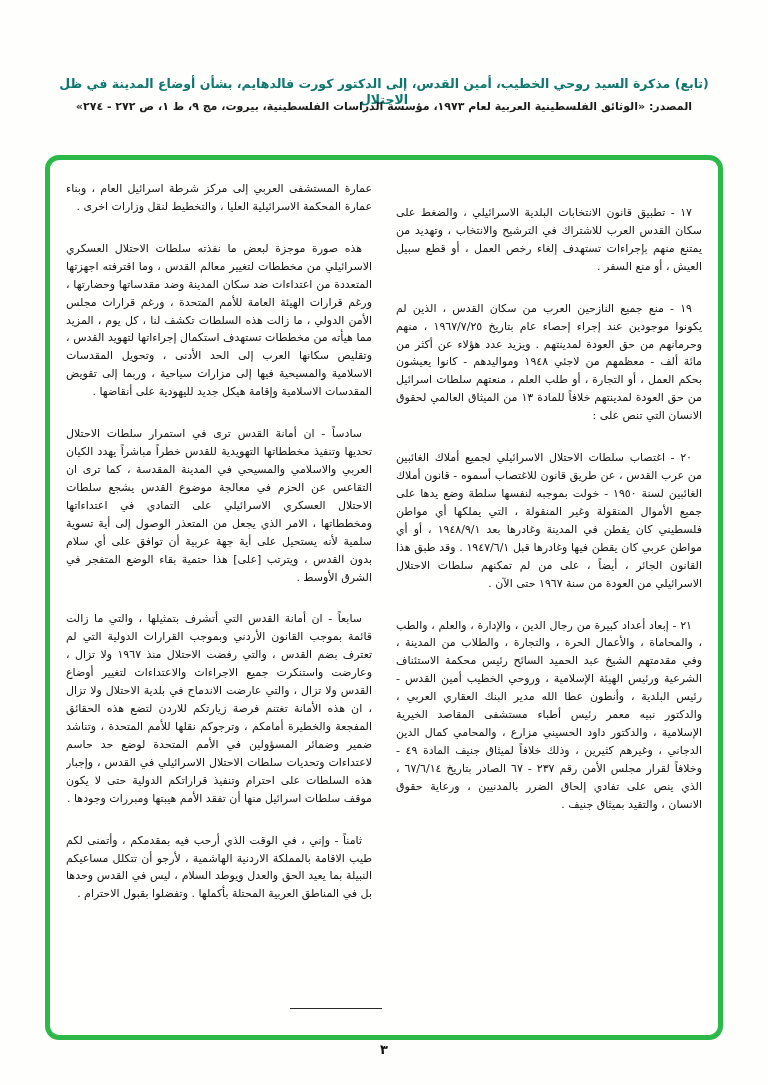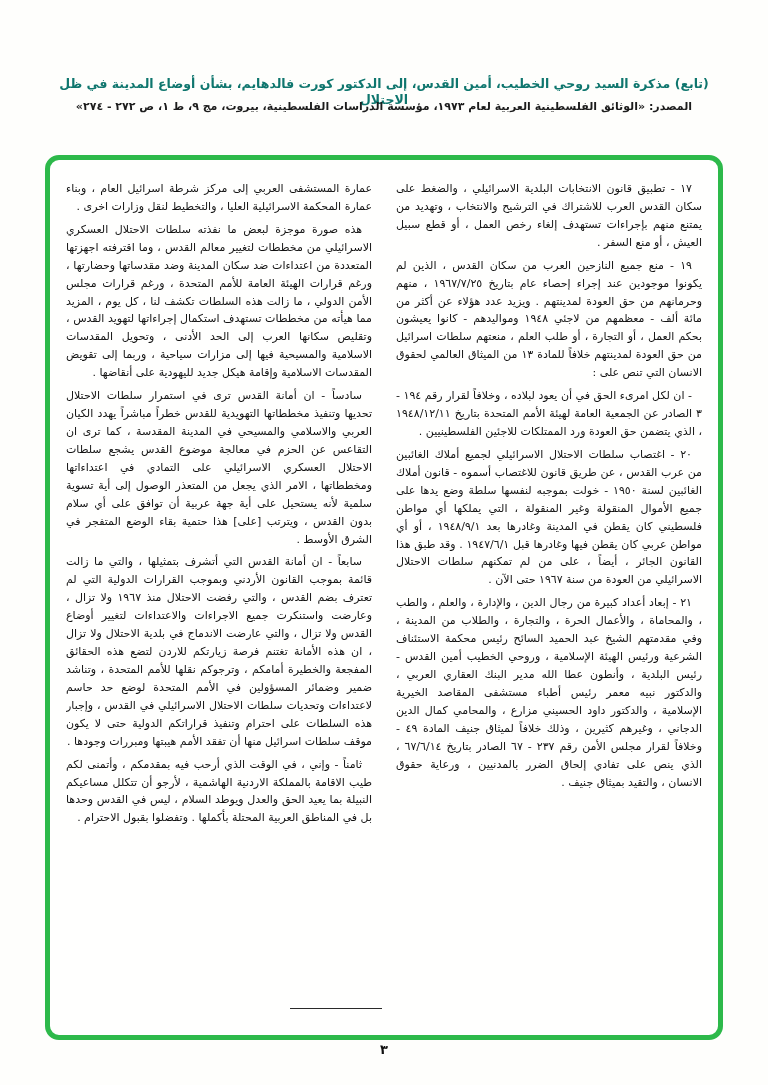--- a/index.html
+++ b/index.html
@@ -55,21 +55,21 @@
   .col {
     flex: 1;
     direction: rtl;
     text-align: justify;
     font-size: 11px;
     line-height: 1.63;
     color: #131313;
     overflow: hidden;
   }
   .col p { margin-bottom: 5px; }
-  .col p.indent { text-indent: 10px; }
+  .col p.indent { text-indent: 10px; margin-top: 24px; }
   .footnote-rule {
     position: absolute;
     bottom: 26px;
     left: 240px;
     width: 92px;
     border-top: 1.5px solid #2a2a2a;
   }
   .page-number {
     position: absolute;
     top: 1042px;
@@ -87,21 +87,20 @@
 <div class="doc-header">(تابع) مذكرة السيد روحي الخطيب، أمين القدس، إلى الدكتور كورت فالدهايم، بشأن أوضاع المدينة في ظل الاحتلال</div>
 
 <div class="doc-source">المصدر: «الوثائق الفلسطينية العربية لعام ١٩٧٣، مؤسسة الدراسات الفلسطينية، بيروت، مج ٩، ط ١، ص ٢٧٢ - ٢٧٤»</div>
 
 <div class="frame" style="border-color: rgb(45, 185, 74);">
   <div class="columns">
 
     <div class="col">
       <p class="indent">١٧ - تطبيق قانون الانتخابات البلدية الاسرائيلي ، والضغط على سكان القدس العرب للاشتراك في الترشيح والانتخاب ، وتهديد من يمتنع منهم بإجراءات تستهدف إلغاء رخص العمل ، أو قطع سبيل العيش ، أو منع السفر .</p>
       <p class="indent">١٩ - منع جميع النازحين العرب من سكان القدس ، الذين لم يكونوا موجودين عند إجراء إحصاء عام بتاريخ ١٩٦٧/٧/٢٥ ، منهم وحرمانهم من حق العودة لمدينتهم . ويزيد عدد هؤلاء عن أكثر من مائة ألف - معظمهم من لاجئي ١٩٤٨ ومواليدهم - كانوا يعيشون بحكم العمل ، أو التجارة ، أو طلب العلم ، منعتهم سلطات اسرائيل من حق العودة لمدينتهم خلافاً للمادة ١٣ من الميثاق العالمي لحقوق الانسان التي تنص على :</p>
-      <p class="indent">- ان لكل امرىء الحق في أن يعود لبلاده ، وخلافاً لقرار رقم ١٩٤ - ٣ الصادر عن الجمعية العامة لهيئة الأمم المتحدة بتاريخ ١٩٤٨/١٢/١١ ، الذي يتضمن حق العودة ورد الممتلكات للاجئين الفلسطينيين .</p>
       <p class="indent">٢٠ - اغتصاب سلطات الاحتلال الاسرائيلي لجميع أملاك الغائبين من عرب القدس ، عن طريق قانون للاغتصاب أسموه - قانون أملاك الغائبين لسنة ١٩٥٠ - خولت بموجبه لنفسها سلطة وضع يدها على جميع الأموال المنقولة وغير المنقولة ، التي يملكها أي مواطن فلسطيني كان يقطن في المدينة وغادرها بعد ١٩٤٨/٩/١ ، أو أي مواطن عربي كان يقطن فيها وغادرها قبل ١٩٤٧/٦/١ . وقد طبق هذا القانون الجائر ، أيضاً ، على من لم تمكنهم سلطات الاحتلال الاسرائيلي من العودة من سنة ١٩٦٧ حتى الآن .</p>
       <p class="indent">٢١ - إبعاد أعداد كبيرة من رجال الدين ، والإدارة ، والعلم ، والطب ، والمحاماة ، والأعمال الحرة ، والتجارة ، والطلاب من المدينة ، وفي مقدمتهم الشيخ عبد الحميد السائح رئيس محكمة الاستئناف الشرعية ورئيس الهيئة الإسلامية ، وروحي الخطيب أمين القدس - رئيس البلدية ، وأنطون عطا الله مدير البنك العقاري العربي ، والدكتور نبيه معمر رئيس أطباء مستشفى المقاصد الخيرية الإسلامية ، والدكتور داود الحسيني مزارع ، والمحامي كمال الدين الدجاني ، وغيرهم كثيرين ، وذلك خلافاً لميثاق جنيف المادة ٤٩ - وخلافاً لقرار مجلس الأمن رقم ٢٣٧ - ٦٧ الصادر بتاريخ ٦٧/٦/١٤ ، الذي ينص على تفادي إلحاق الضرر بالمدنيين ، ورعاية حقوق الانسان ، والتقيد بميثاق جنيف .</p>
     </div>
 
     <div class="col">
       <p>عمارة المستشفى العربي إلى مركز شرطة اسرائيل العام ، وبناء عمارة المحكمة الاسرائيلية العليا ، والتخطيط لنقل وزارات اخرى .</p>
       <p class="indent">هذه صورة موجزة لبعض ما نفذته سلطات الاحتلال العسكري الاسرائيلي من مخططات لتغيير معالم القدس ، وما اقترفته اجهزتها المتعددة من اعتداءات ضد سكان المدينة وضد مقدساتها وحضارتها ، ورغم قرارات الهيئة العامة للأمم المتحدة ، ورغم قرارات مجلس الأمن الدولي ، ما زالت هذه السلطات تكشف لنا ، كل يوم ، المزيد مما هيأته من مخططات تستهدف استكمال إجراءاتها لتهويد القدس ، وتقليص سكانها العرب إلى الحد الأدنى ، وتحويل المقدسات الاسلامية والمسيحية فيها إلى مزارات سياحية ، وربما إلى تقويض المقدسات الاسلامية وإقامة هيكل جديد لليهودية على أنقاضها .</p>
       <p class="indent">سادساً - ان أمانة القدس ترى في استمرار سلطات الاحتلال تحديها وتنفيذ مخططاتها التهويدية للقدس خطراً مباشراً يهدد الكيان العربي والاسلامي والمسيحي في المدينة المقدسة ، كما ترى ان التقاعس عن الحزم في معالجة موضوع القدس يشجع سلطات الاحتلال العسكري الاسرائيلي على التمادي في اعتداءاتها ومخططاتها ، الامر الذي يجعل من المتعذر الوصول إلى أية تسوية سلمية لأنه يستحيل على أية جهة عربية أن توافق على أي سلام بدون القدس ، ويترتب [على] هذا حتمية بقاء الوضع المتفجر في الشرق الأوسط .</p>
       <p class="indent">سابعاً - ان أمانة القدس التي أتشرف بتمثيلها ، والتي ما زالت قائمة بموجب القانون الأردني وبموجب القرارات الدولية التي لم تعترف بضم القدس ، والتي رفضت الاحتلال منذ ١٩٦٧ ولا تزال ، وعارضت واستنكرت جميع الاجراءات والاعتداءات لتغيير أوضاع القدس ولا تزال ، والتي عارضت الاندماج في بلدية الاحتلال ولا تزال ، ان هذه الأمانة تغتنم فرصة زيارتكم للاردن لتضع هذه الحقائق المفجعة والخطيرة أمامكم ، وترجوكم نقلها للأمم المتحدة ، وتناشد ضمير وضمائر المسؤولين في الأمم المتحدة لوضع حد حاسم لاعتداءات وتحديات سلطات الاحتلال الاسرائيلي في القدس ، وإجبار هذه السلطات على احترام وتنفيذ قراراتكم الدولية حتى لا يكون موقف سلطات اسرائيل منها أن تفقد الأمم هيبتها ومبررات وجودها .</p>
       <p class="indent">ثامناً - وإني ، في الوقت الذي أرحب فيه بمقدمكم ، وأتمنى لكم طيب الاقامة بالمملكة الاردنية الهاشمية ، لأرجو أن تتكلل مساعيكم النبيلة بما يعيد الحق والعدل ويوطد السلام ، ليس في القدس وحدها بل في المناطق العربية المحتلة بأكملها . وتفضلوا بقبول الاحترام .</p>

